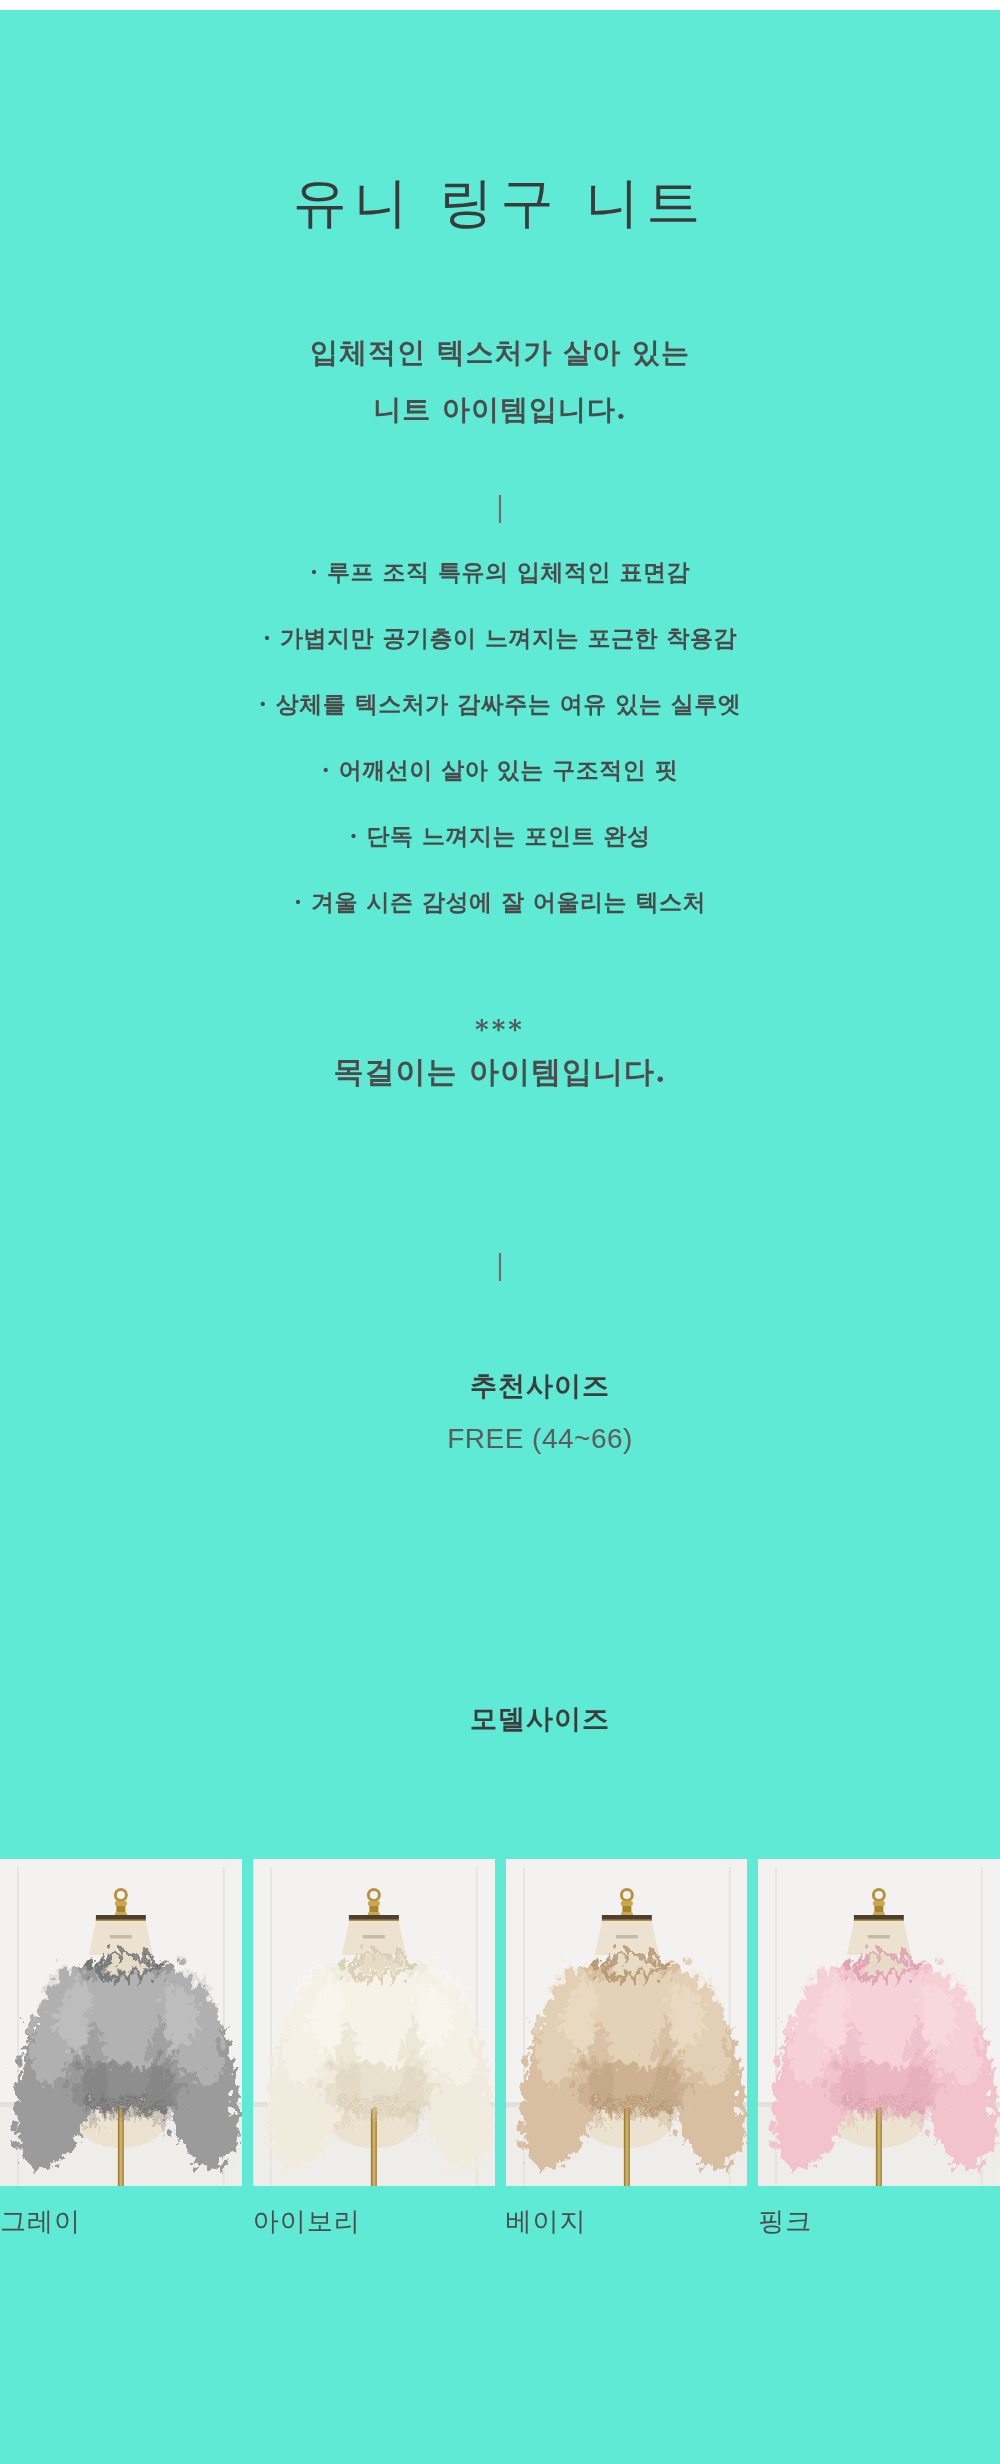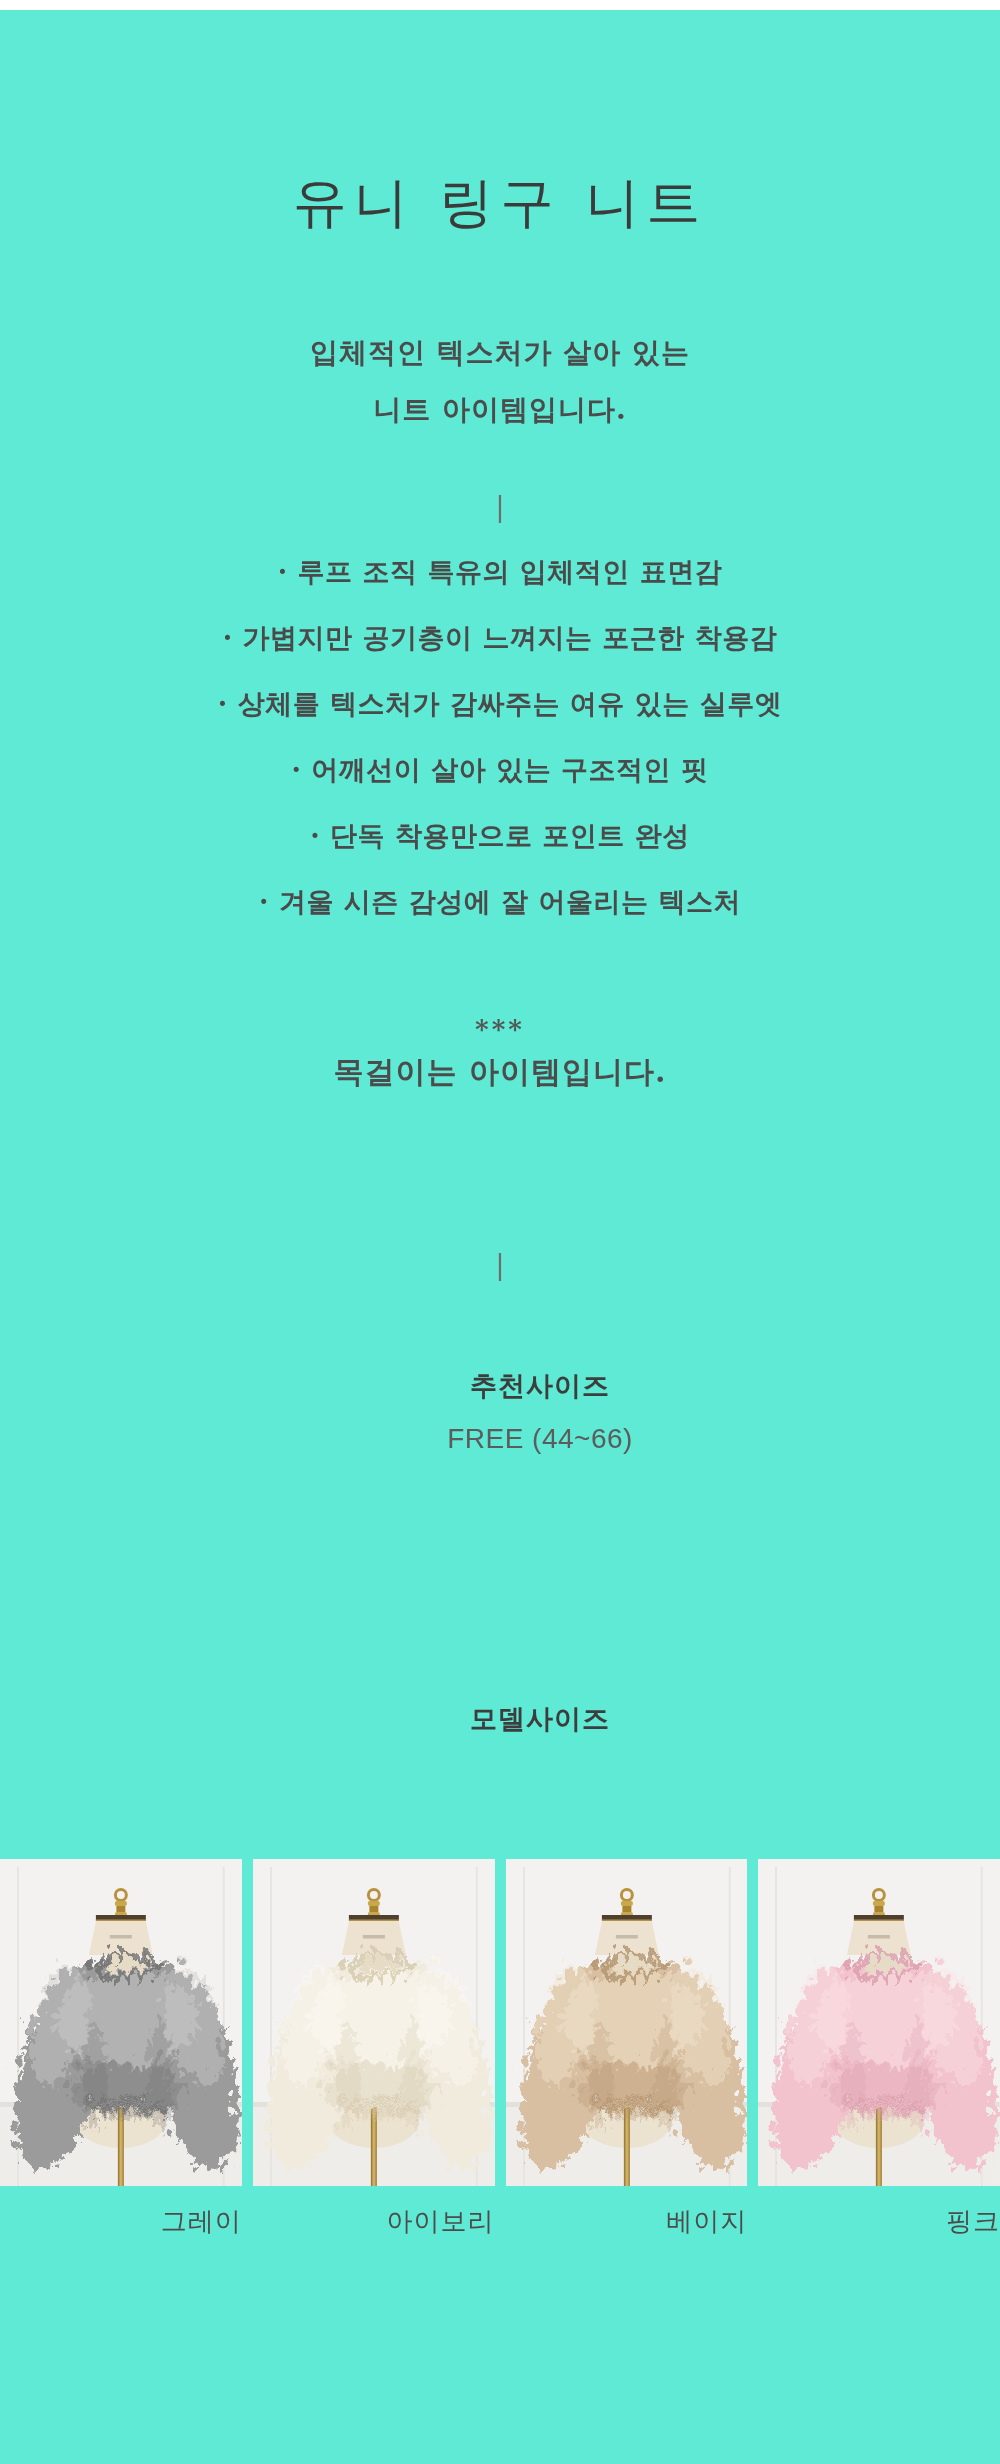--- a/index.html
+++ b/index.html
@@ -36,21 +36,21 @@
     line-height:30px;
     color:#6f6f6f;
     font-weight:300;
   }
   .divider-1{top:482px;}
   .divider-2{top:1240px;}
   .features{top:548px;}
   .feature-line{
     line-height:28px;
     margin-bottom:38px;
-    font-size:27px;
+    font-size:23px;
     letter-spacing:0.5px;
     color:#4a4a4a;
   }
   .note-stars{
     top:1004px;
     font-size:26px;
     letter-spacing:3px;
     color:#555555;
   }
   .note-text{
@@ -95,21 +95,21 @@
   .color-labels{
     position:absolute;
     top:2194px;
     left:0;
     width:1000px;
     display:grid;
     grid-template-columns:repeat(4,1fr);
     gap:11px;
   }
   .color-label{
-    text-align:right;
+    text-align:left;
     font-size:26px;
     letter-spacing:1px;
     color:#4c4c4c;
     font-family:"Liberation Sans","DejaVu Sans",sans-serif;
   }
   .defs-svg{position:absolute;width:0;height:0;}
 </style>
 </head>
 <body>
 
@@ -136,21 +136,21 @@
     <div>니트 아이템입니다.</div>
   </div>
 
   <div class="center divider divider-1 serif">|</div>
 
   <div class="center features serif">
     <div class="feature-line">· 루프 조직 특유의 입체적인 표면감</div>
     <div class="feature-line">· 가볍지만 공기층이 느껴지는 포근한 착용감</div>
     <div class="feature-line">· 상체를 텍스처가 감싸주는 여유 있는 실루엣</div>
     <div class="feature-line">· 어깨선이 살아 있는 구조적인 핏</div>
-    <div class="feature-line">· 단독 착용만으로 포인트 완성</div>
+    <div class="feature-line">· 단독 느껴지는 포인트 완성</div>
     <div class="feature-line">· 겨울 시즌 감성에 잘 어울리는 텍스처</div>
   </div>
 
   <div class="center note-stars serif">***</div>
   <div class="center note-text serif">목걸이는 아이템입니다.</div>
 
   <div class="center divider divider-2 serif">|</div>
 
   <div class="center size-label reco-label sans">추천사이즈</div>
   <div class="center size-value reco-value sans">FREE (44~66)</div>

